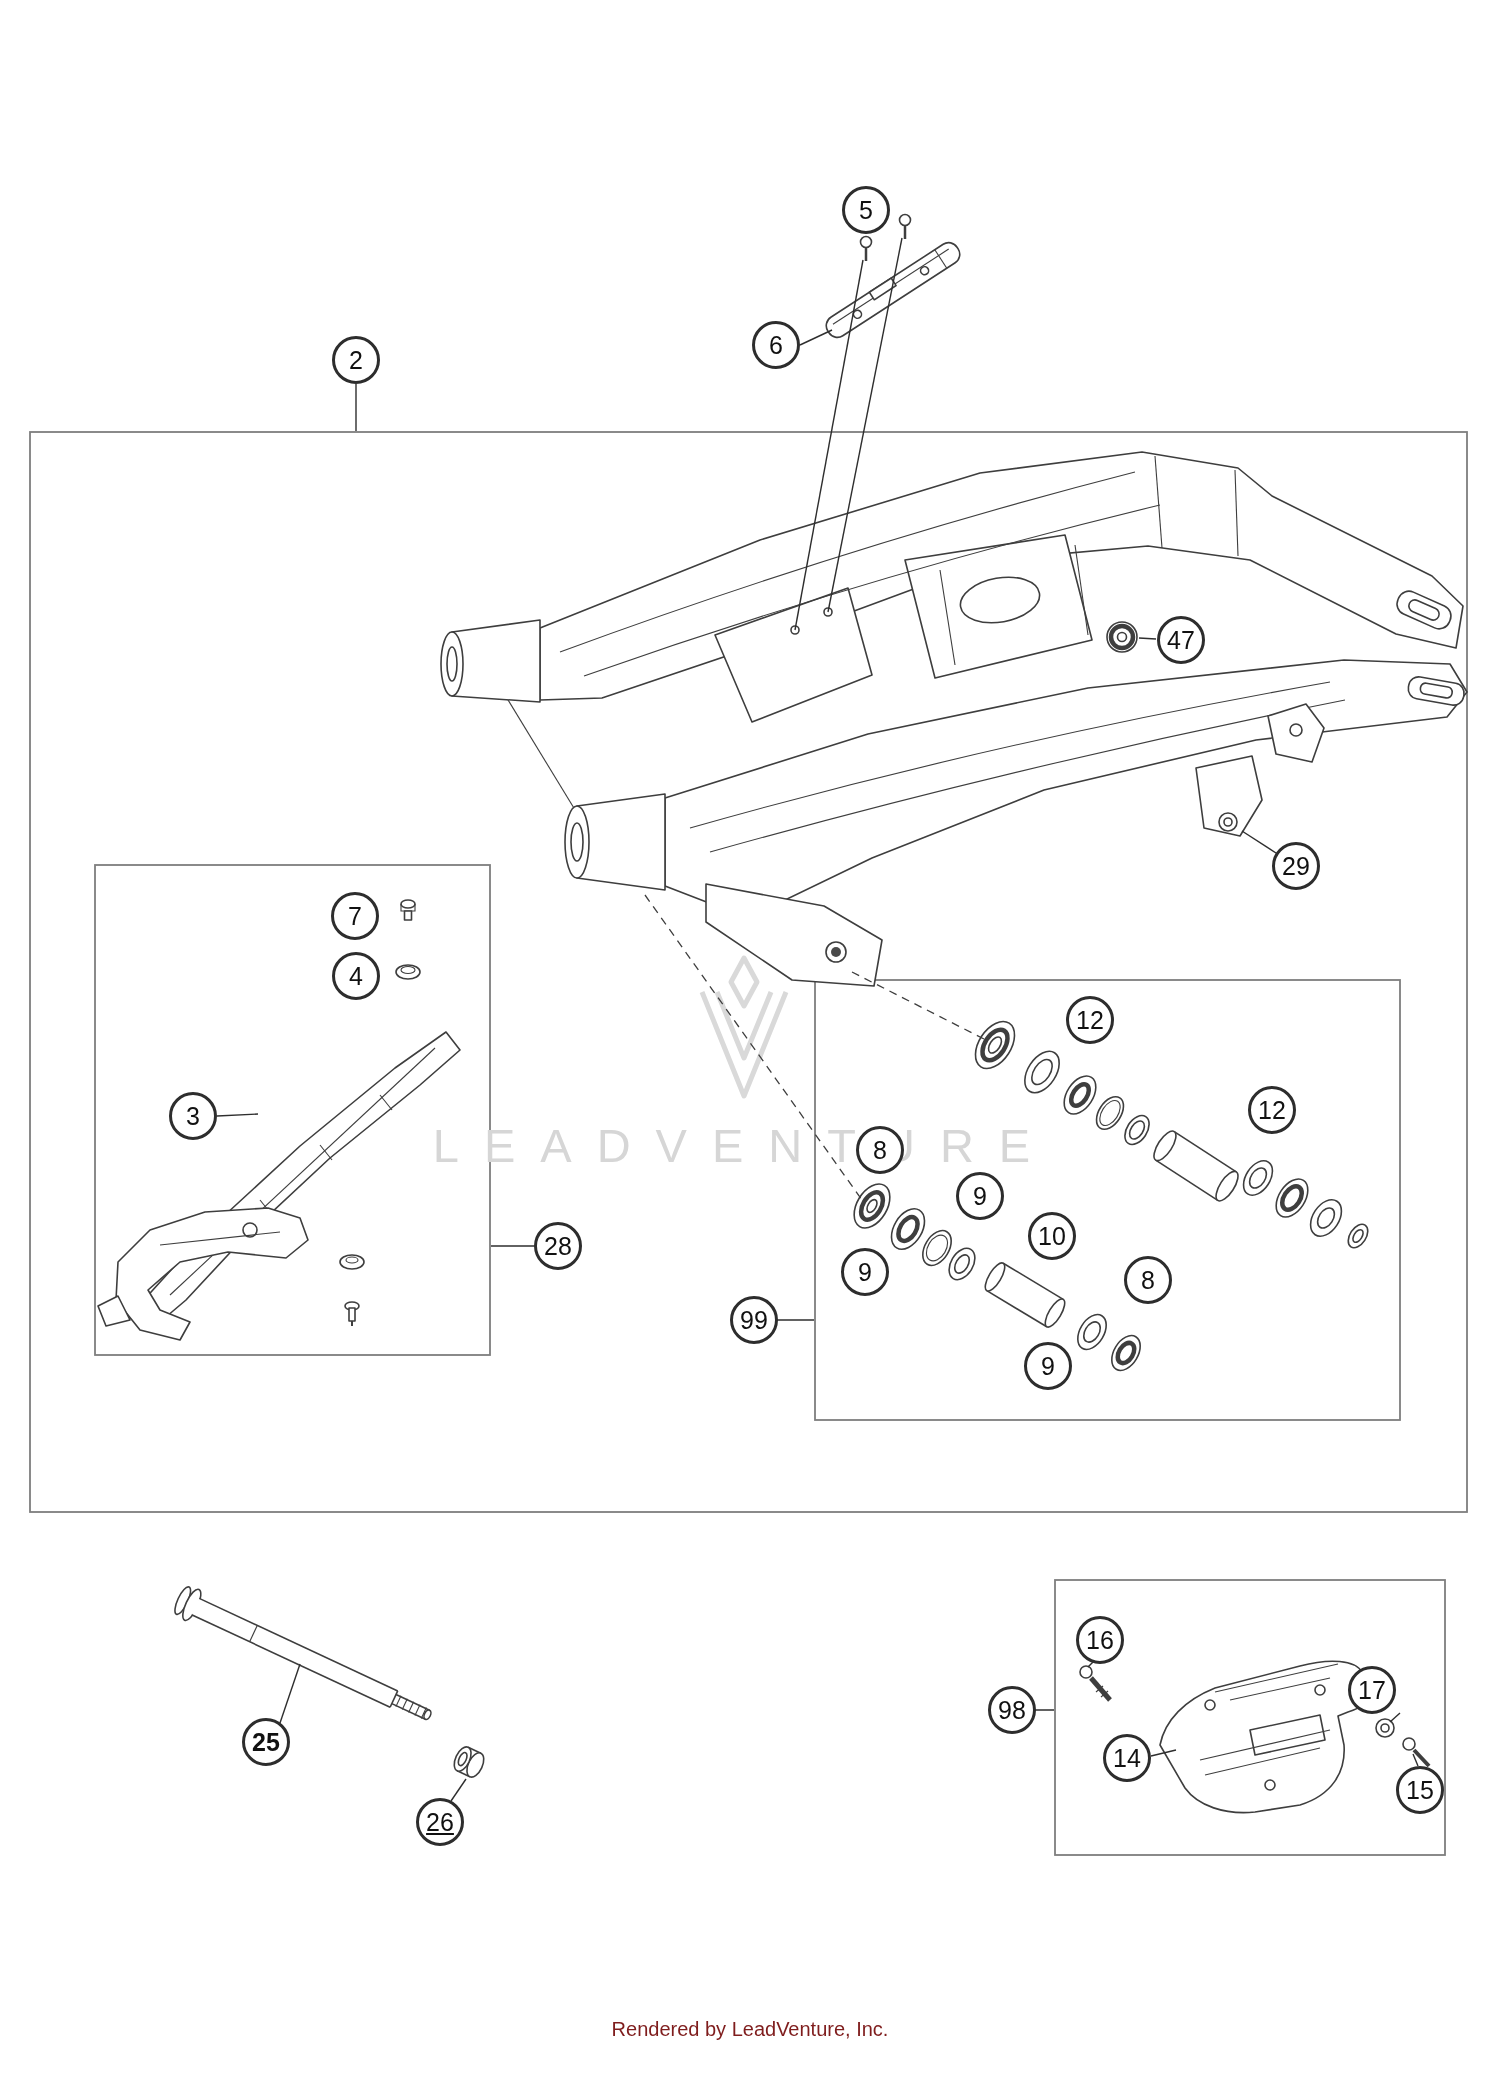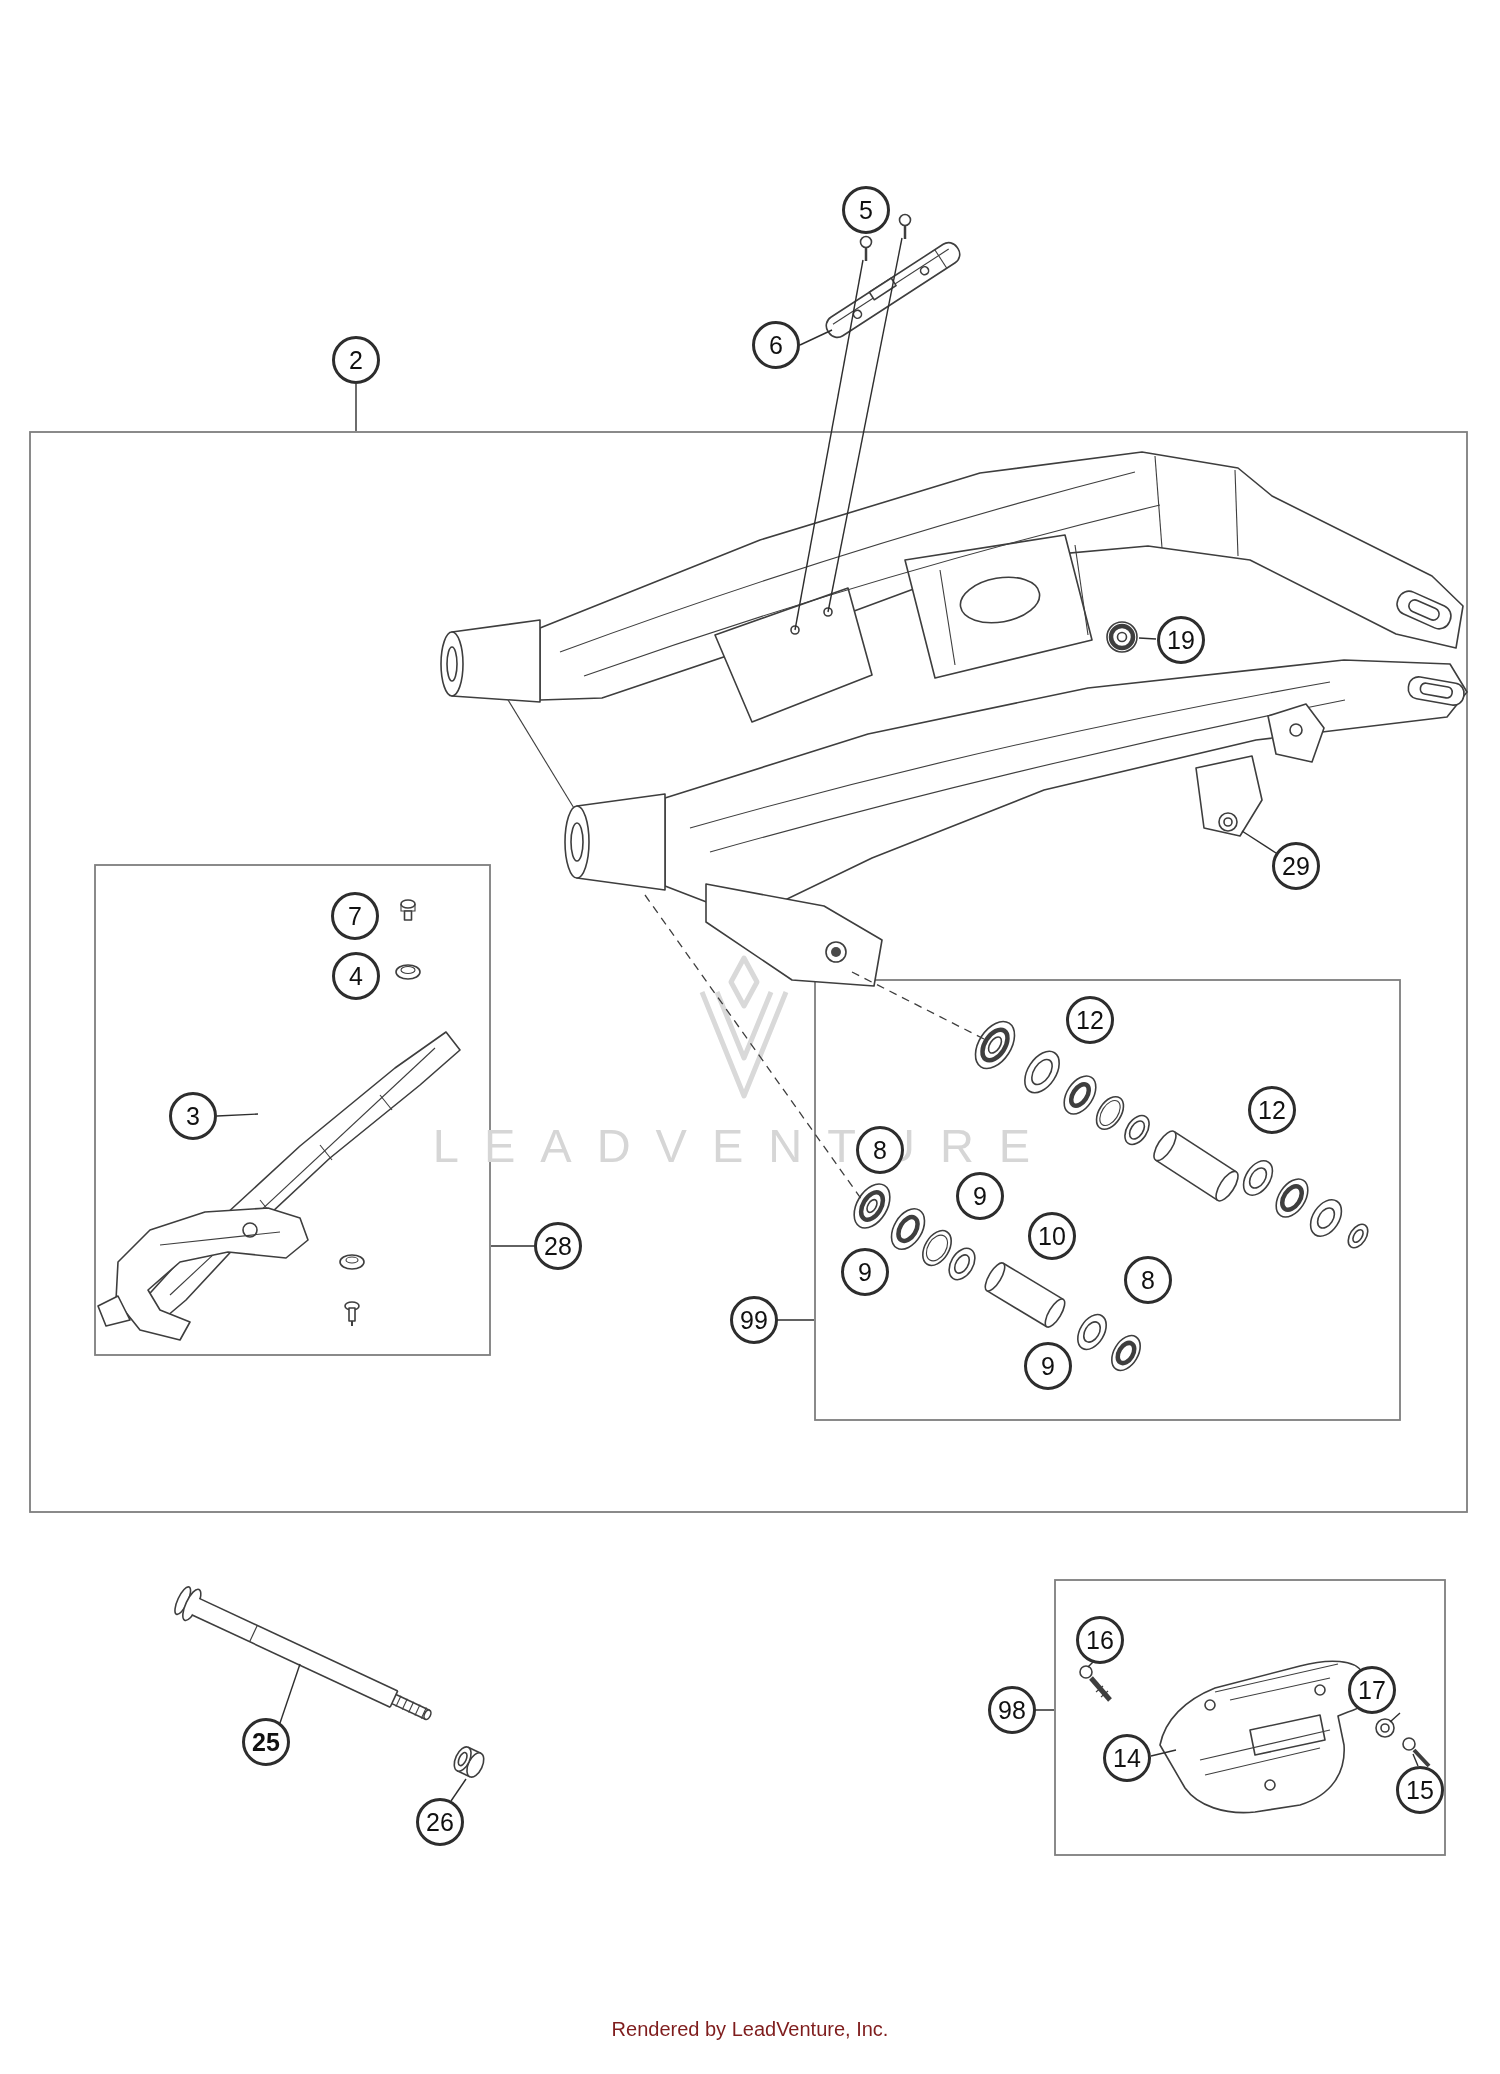--- a/index.html
+++ b/index.html
@@ -309,37 +309,37 @@
       <line x1="1400" y1="1713" x2="1390" y2="1722" class="leader"></line>
       <line x1="1151" y1="1756" x2="1176" y2="1750" class="leader"></line>
       <line x1="1418" y1="1766" x2="1413" y2="1754" class="leader"></line>
     </g>
   </svg>
 
   <div id="callout-layer">
       <div class="callout" style="left: 866px; top: 210px;">5</div>
       <div class="callout" style="left: 776px; top: 345px;">6</div>
       <div class="callout" style="left: 356px; top: 360px;">2</div>
-      <div class="callout" style="left: 1181px; top: 640px;">19</div>
+      <div class="callout" style="left: 1181px; top: 640px;">47</div>
       <div class="callout" style="left: 1296px; top: 866px;">29</div>
       <div class="callout" style="left: 355px; top: 916px;">7</div>
       <div class="callout" style="left: 356px; top: 976px;">4</div>
       <div class="callout" style="left: 193px; top: 1116px;">3</div>
       <div class="callout" style="left: 558px; top: 1246px; text-align: center;">28</div>
       <div class="callout" style="left: 1090px; top: 1020px;">12</div>
       <div class="callout" style="left: 1272px; top: 1110px;">12</div>
       <div class="callout" style="left: 880px; top: 1150px;">8</div>
       <div class="callout" style="left: 980px; top: 1196px;">9</div>
       <div class="callout" style="left: 1052px; top: 1236px;">10</div>
       <div class="callout" style="left: 865px; top: 1272px;">9</div>
       <div class="callout" style="left: 1148px; top: 1280px;">8</div>
       <div class="callout" style="left: 1048px; top: 1366px;">9</div>
       <div class="callout" style="left: 754px; top: 1320px;">99</div>
       <div class="callout" style="left: 266px; top: 1742px; font-weight: bold;">25</div>
-      <div class="callout" style="left: 440px; top: 1822px;">26</div>
+      <div class="callout" style="left: 440px; top: 1822px; text-decoration: underline;">26</div>
       <div class="callout" style="left: 1100px; top: 1640px;">16</div>
       <div class="callout" style="left: 1372px; top: 1690px;">17</div>
       <div class="callout" style="left: 1127px; top: 1758px;">14</div>
       <div class="callout" style="left: 1420px; top: 1790px;">15</div>
       <div class="callout" style="left: 1012px; top: 1710px;">98</div>
     </div>
 
   <div class="footer">Rendered by LeadVenture, Inc.</div>
 </div>
 

